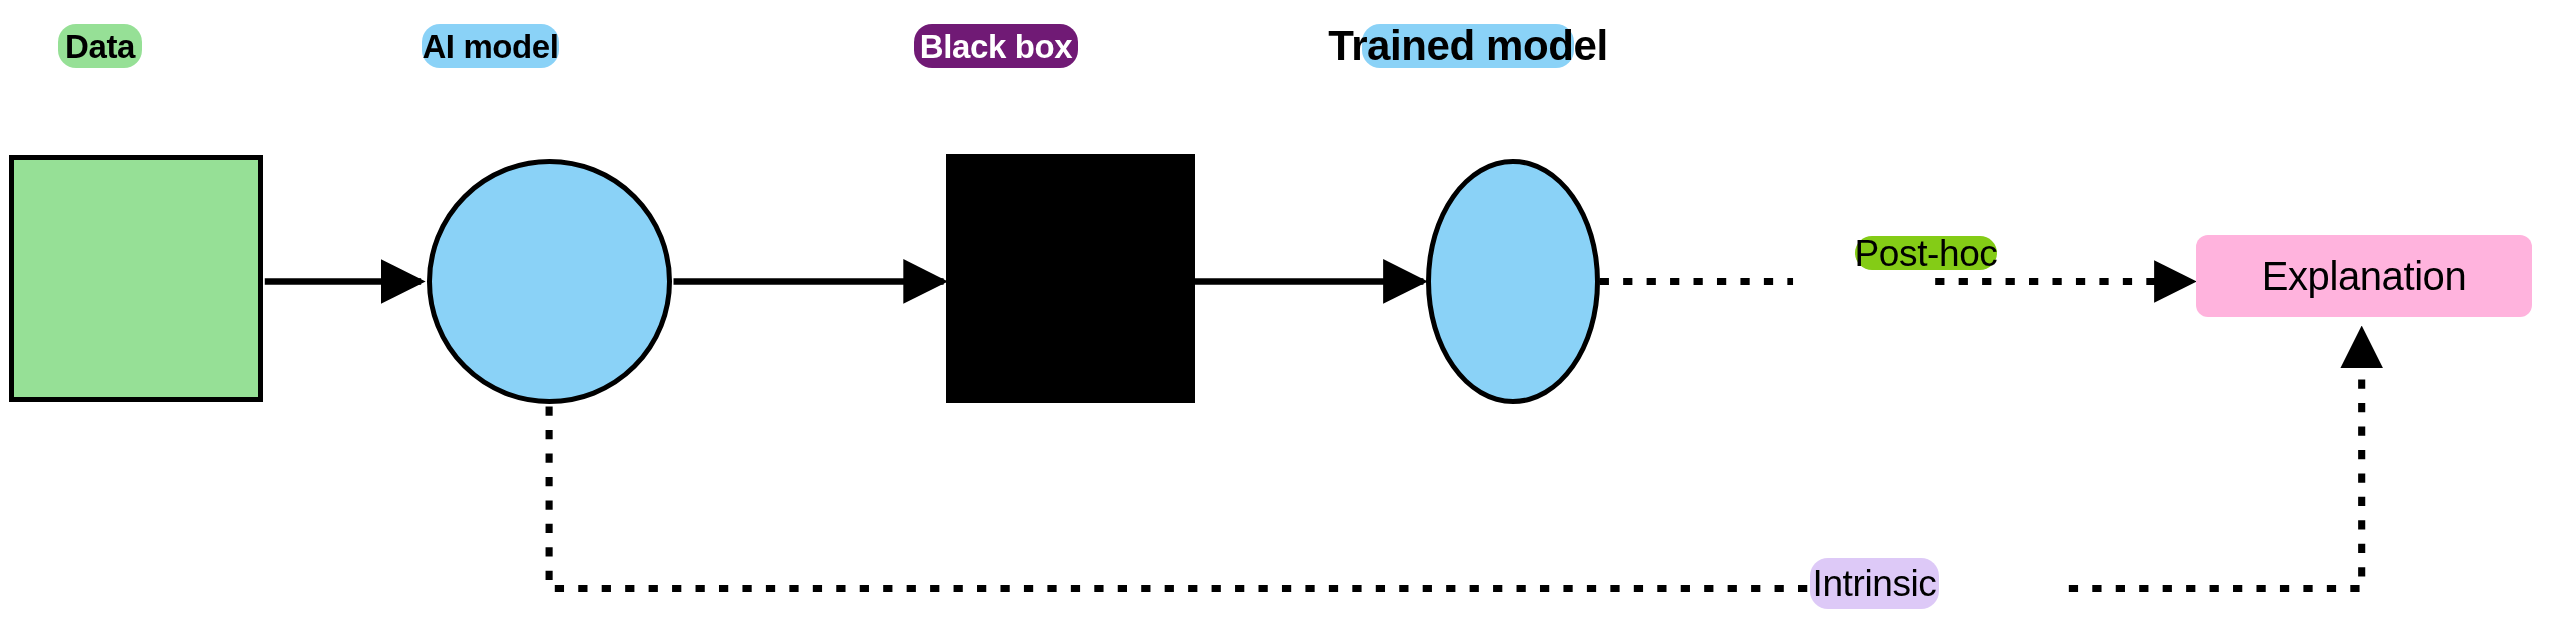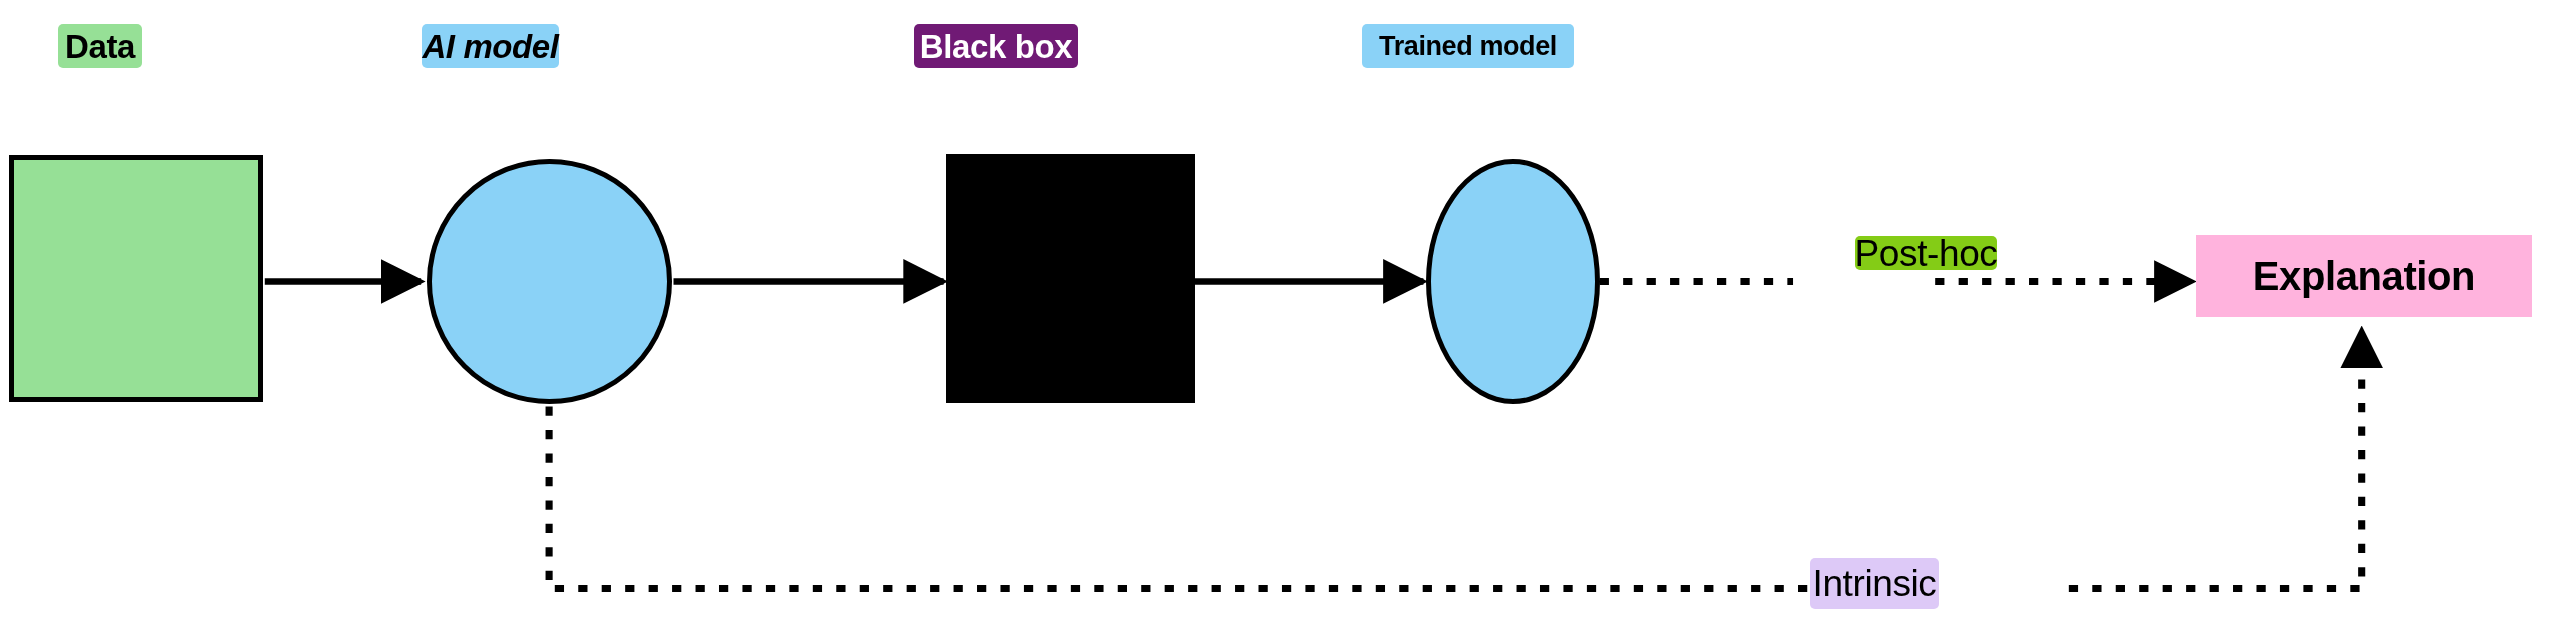--- a/index.html
+++ b/index.html
@@ -3,36 +3,36 @@
 <meta charset="utf-8">
 <style>
   html,body{margin:0;padding:0;background:#ffffff;}
   body{font-family:"Liberation Sans",sans-serif;}
   #stage{position:relative;width:2576px;height:644px;background:#ffffff;overflow:hidden;}
   svg#wires{position:absolute;left:0;top:0;width:2576px;height:644px;}
 
   .pill{
     position:absolute;
     display:flex;align-items:center;justify-content:center;
-    border-radius:5px;
+    border-radius:18px;
     font-weight:bold;
     color:#000000;
     white-space:nowrap;
     line-height:1;
     letter-spacing:-0.4px;
   }
   .pill.plain{font-weight:normal;}
 
   .node-rect{position:absolute;box-sizing:border-box;}
   .node-circle{position:absolute;box-sizing:border-box;border-radius:50%;}
 
   .expl-box{
     position:absolute;
     display:flex;align-items:center;justify-content:center;
-    font-weight:bold;color:#000000;white-space:nowrap;letter-spacing:-0.4px;
+    font-weight:normal;color:#000000;white-space:nowrap;letter-spacing:-0.4px;border-radius:12px;
   }
 </style>
 </head>
 <body>
 
 <div id="stage">
 
   <svg id="wires" viewBox="0 0 3623 906">
     <defs>
       <marker id="arrow-solid" viewBox="0 0 10 10" refX="9" refY="5" markerWidth="7" markerHeight="7" orient="auto-start-reverse">
@@ -53,25 +53,25 @@
 
     <line x1="2722" y1="396" x2="3078" y2="396" stroke="#000000" stroke-width="10" stroke-linecap="butt" stroke-dasharray="13 20" marker-end="url(#arrow-dot)"></line>
 
     <path d="M 772 572 L 772 828 L 2546 828" fill="none" stroke="#000000" stroke-width="10" stroke-linecap="butt" stroke-dasharray="13 20"></path>
 
     <path d="M 2910 828 L 3322 828 L 3322 470" fill="none" stroke="#000000" stroke-width="10" stroke-linecap="butt" stroke-dasharray="13 20" marker-end="url(#arrow-dot)"></path>
   </svg>
 
   <div class="pill" style="left:58px;top:24px;width:84px;height:44px;background:#96e096;font-size:33px;">Data</div>
 
-  <div class="pill" style="left:422px;top:24px;width:137px;height:44px;background:#8ad2f7;font-size:33px;font-style:italic;">AI model</div>
+  <div class="pill" style="left:422px;top:24px;width:137px;height:44px;background:#8ad2f7;font-size:33px;">AI model</div>
 
   <div class="pill" style="left:914px;top:24px;width:164px;height:44px;background:#701a75;color:#ffffff;font-size:33px;">Black box</div>
 
-  <div class="pill" style="left:1362px;top:24px;width:212px;height:44px;background:#8ad2f7;font-size:27px;">Trained model</div>
+  <div class="pill" style="left:1362px;top:24px;width:212px;height:44px;background:#8ad2f7;font-size:42px;">Trained model</div>
 
   <div class="node-rect" style="left:9.2px;top:155px;width:254px;height:247px;background:#96e096;border:5.7px solid #000000;"></div>
 
   <div class="node-circle" style="left:427px;top:159px;width:245px;height:245px;background:#8ad2f7;border:5.7px solid #000000;"></div>
 
   <div class="node-rect" style="left:946px;top:154px;width:249px;height:249px;background:#000000;border:2.8px solid #000000;"></div>
 
   <div class="node-circle" style="left:1426px;top:159px;width:174px;height:245px;background:#8ad2f7;border:5.7px solid #000000;"></div>
 
   <div class="pill plain" style="left:1855px;top:236px;width:142px;height:34px;background:#84cc16;font-size:37px;">Post-hoc</div>

